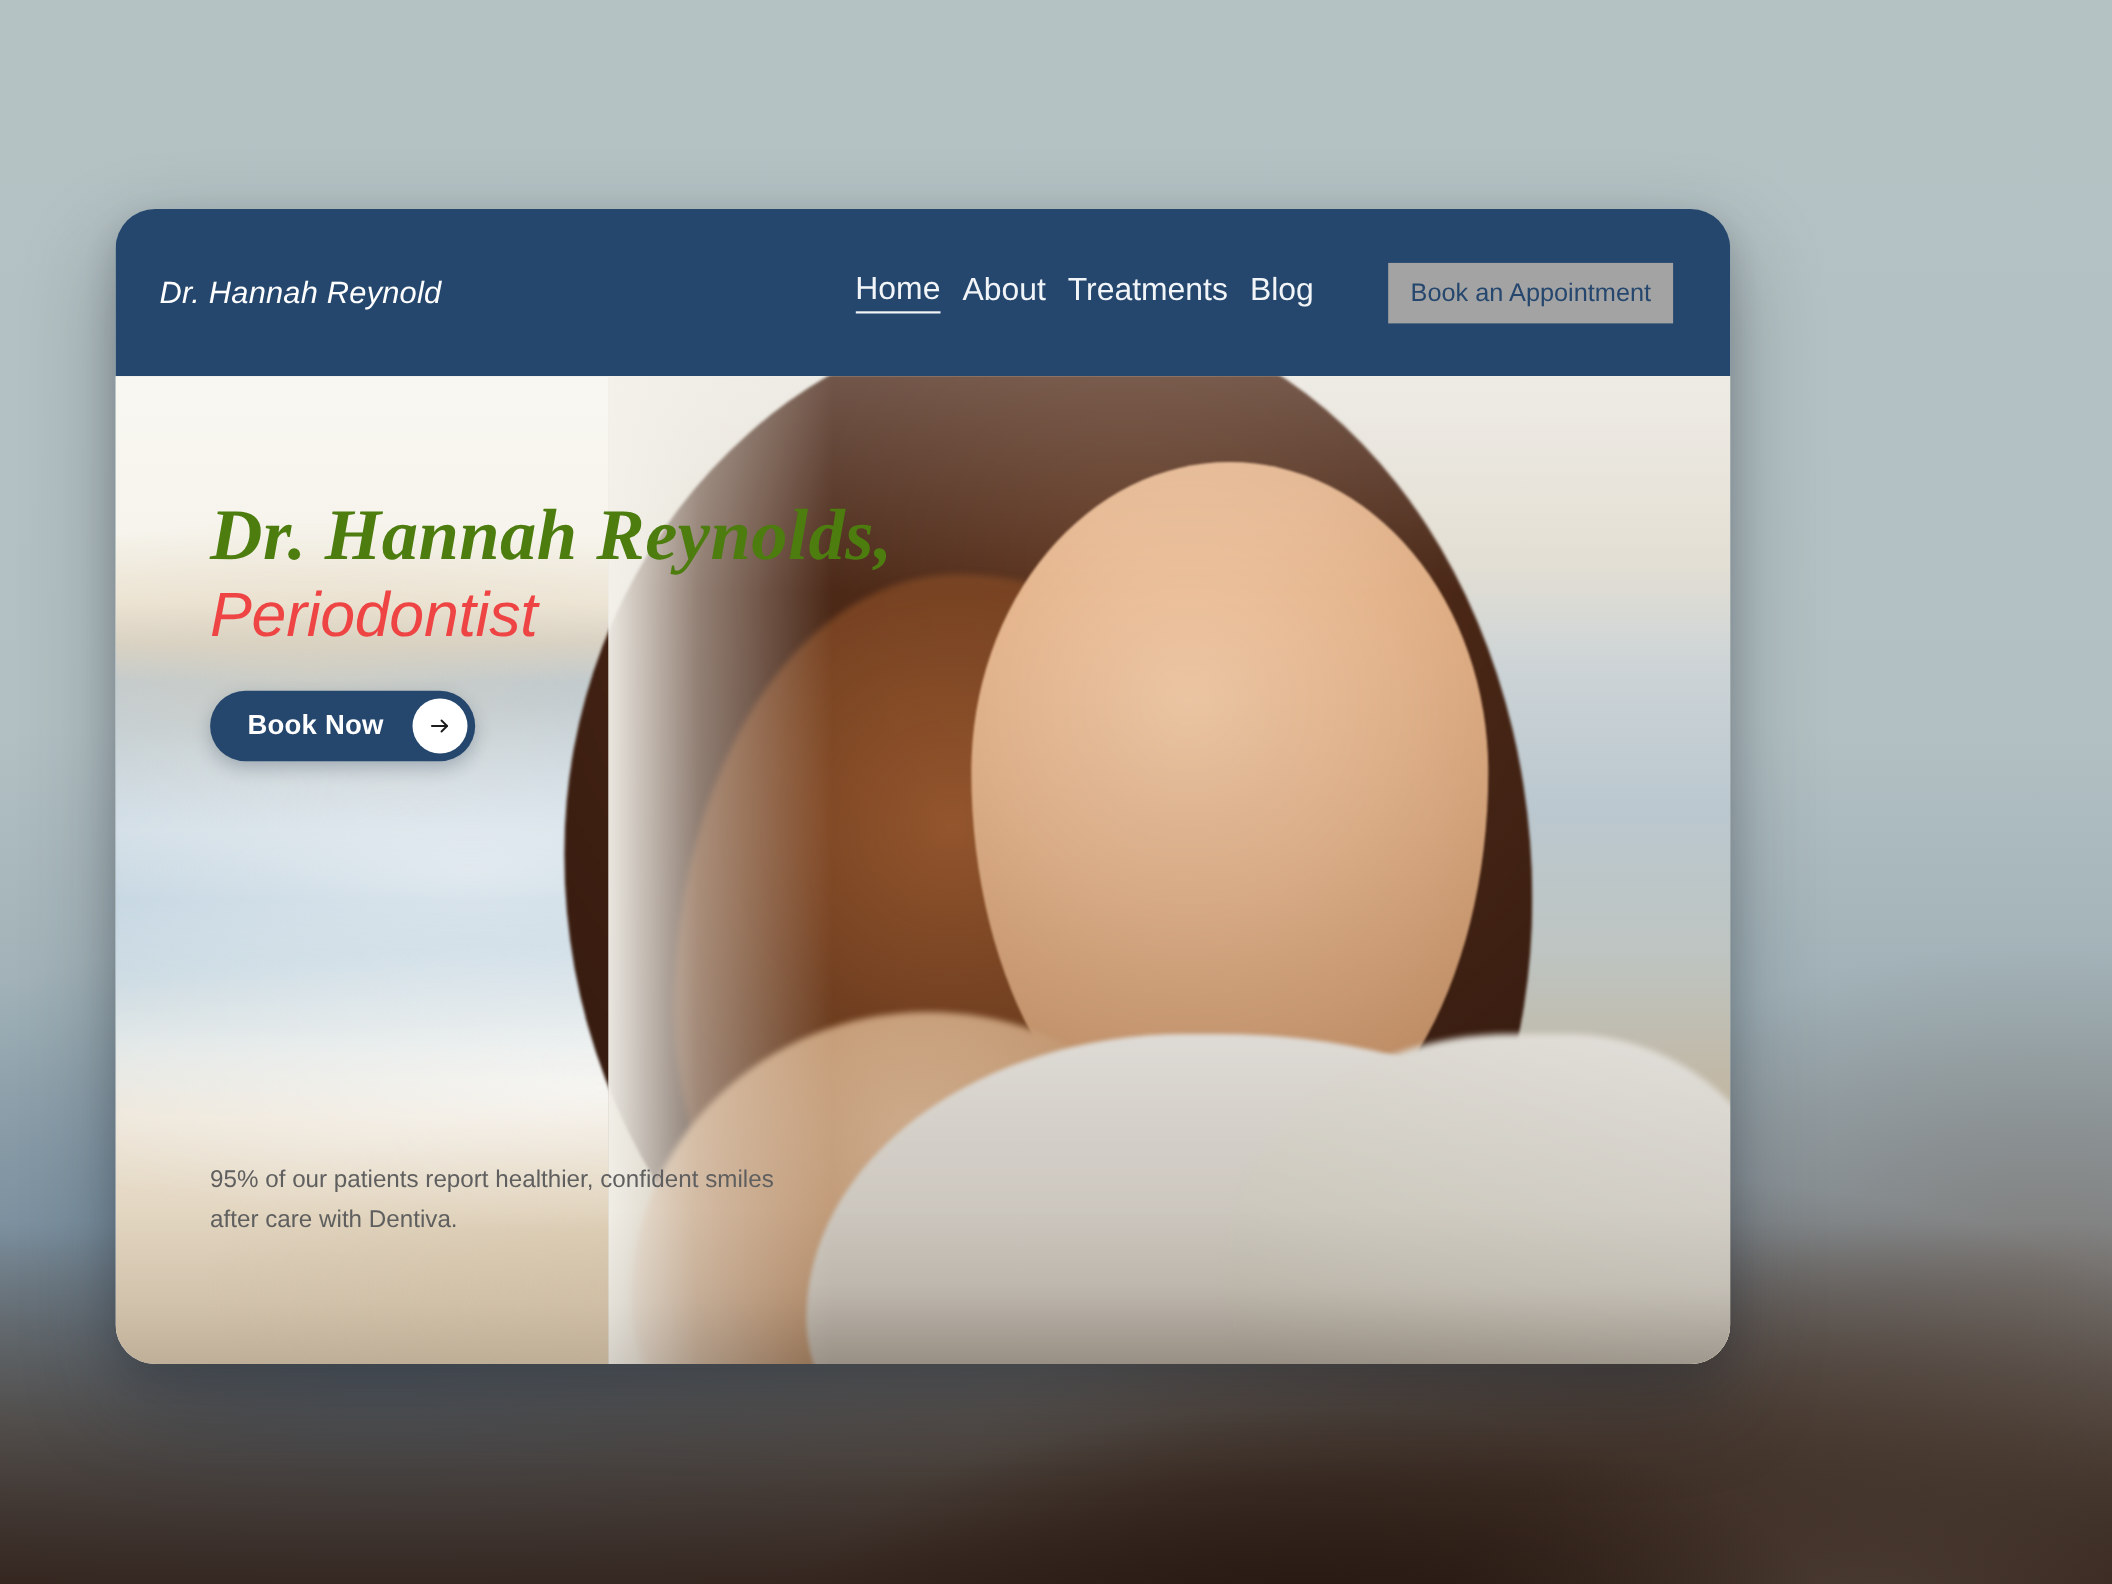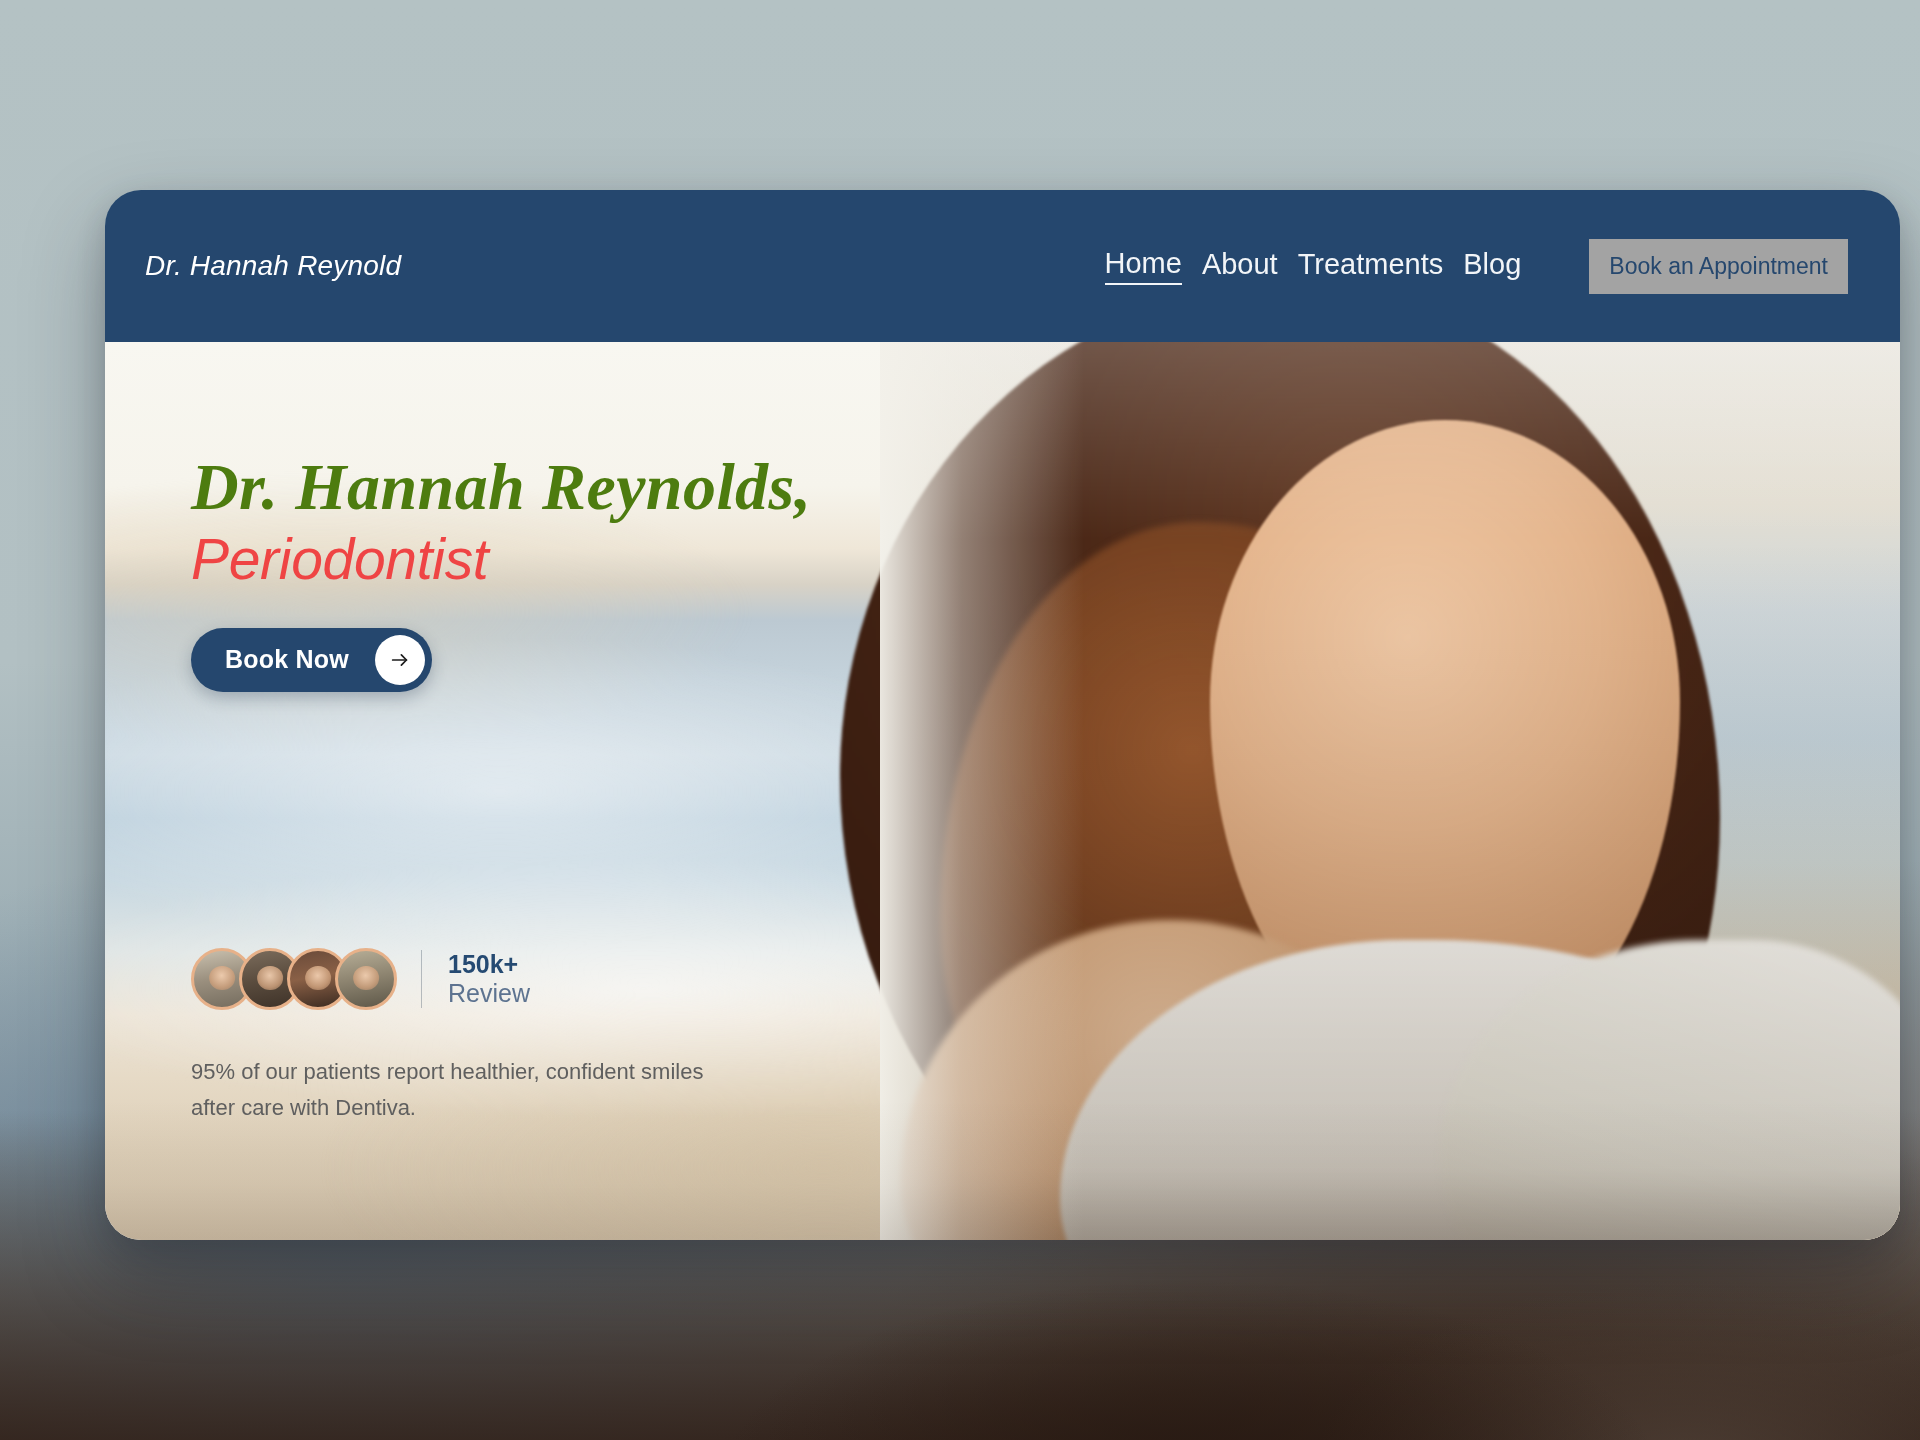--- a/index.html
+++ b/index.html
@@ -30,21 +30,21 @@
     background:
       radial-gradient(680px 300px at 62% 115%, rgba(38,24,17,.95) 0%, rgba(38,24,17,0) 70%),
       radial-gradient(520px 260px at 88% 108%, rgba(85,70,60,.7) 0%, rgba(85,70,60,0) 72%),
       linear-gradient(180deg, rgba(70,60,54,0) 0%, rgba(62,46,36,.55) 55%, rgba(48,33,25,.88) 100%);
   }
 
   
   #card {
     position:absolute;
     left:105px; top:190px;
-    width:1795px; height:1050px;
+    width:1468px; height:1050px;
     border-radius:36px;
     overflow:hidden;
     box-shadow:0 36px 80px rgba(28,34,44,.34), 0 10px 28px rgba(28,34,44,.18);
   }
 
   
   #header {
     position:relative;
     height:152px;
     background:#25476e;
@@ -366,33 +366,20 @@
           <span class="book-now-label">Book Now</span>
           <span class="book-now-circle">
             <svg width="22" height="22" viewBox="0 0 24 24" fill="none" stroke="#1d1d1d" stroke-width="1.9" stroke-linecap="round" stroke-linejoin="round">
               <line x1="4" y1="12" x2="19" y2="12"></line>
               <polyline points="13.5 6.5 19 12 13.5 17.5"></polyline>
             </svg>
           </span>
         </button>
       </div>
 
-      <div class="reviews">
-        <div class="avatars">
-          <span class="avatar"></span>
-          <span class="avatar"></span>
-          <span class="avatar"></span>
-          <span class="avatar"></span>
-        </div>
-        <div class="review-divider"></div>
-        <div>
-          <div class="review-count">150k+</div>
-          <div class="review-label">Review</div>
-        </div>
-      </div>
 
       <div class="footnote">95% of our patients report healthier, confident smiles after care with Dentiva.</div>
 
       <div class="card-bottom-fade"></div>
     </div>
 
   </div>
 </div>
 
 </body></html>

